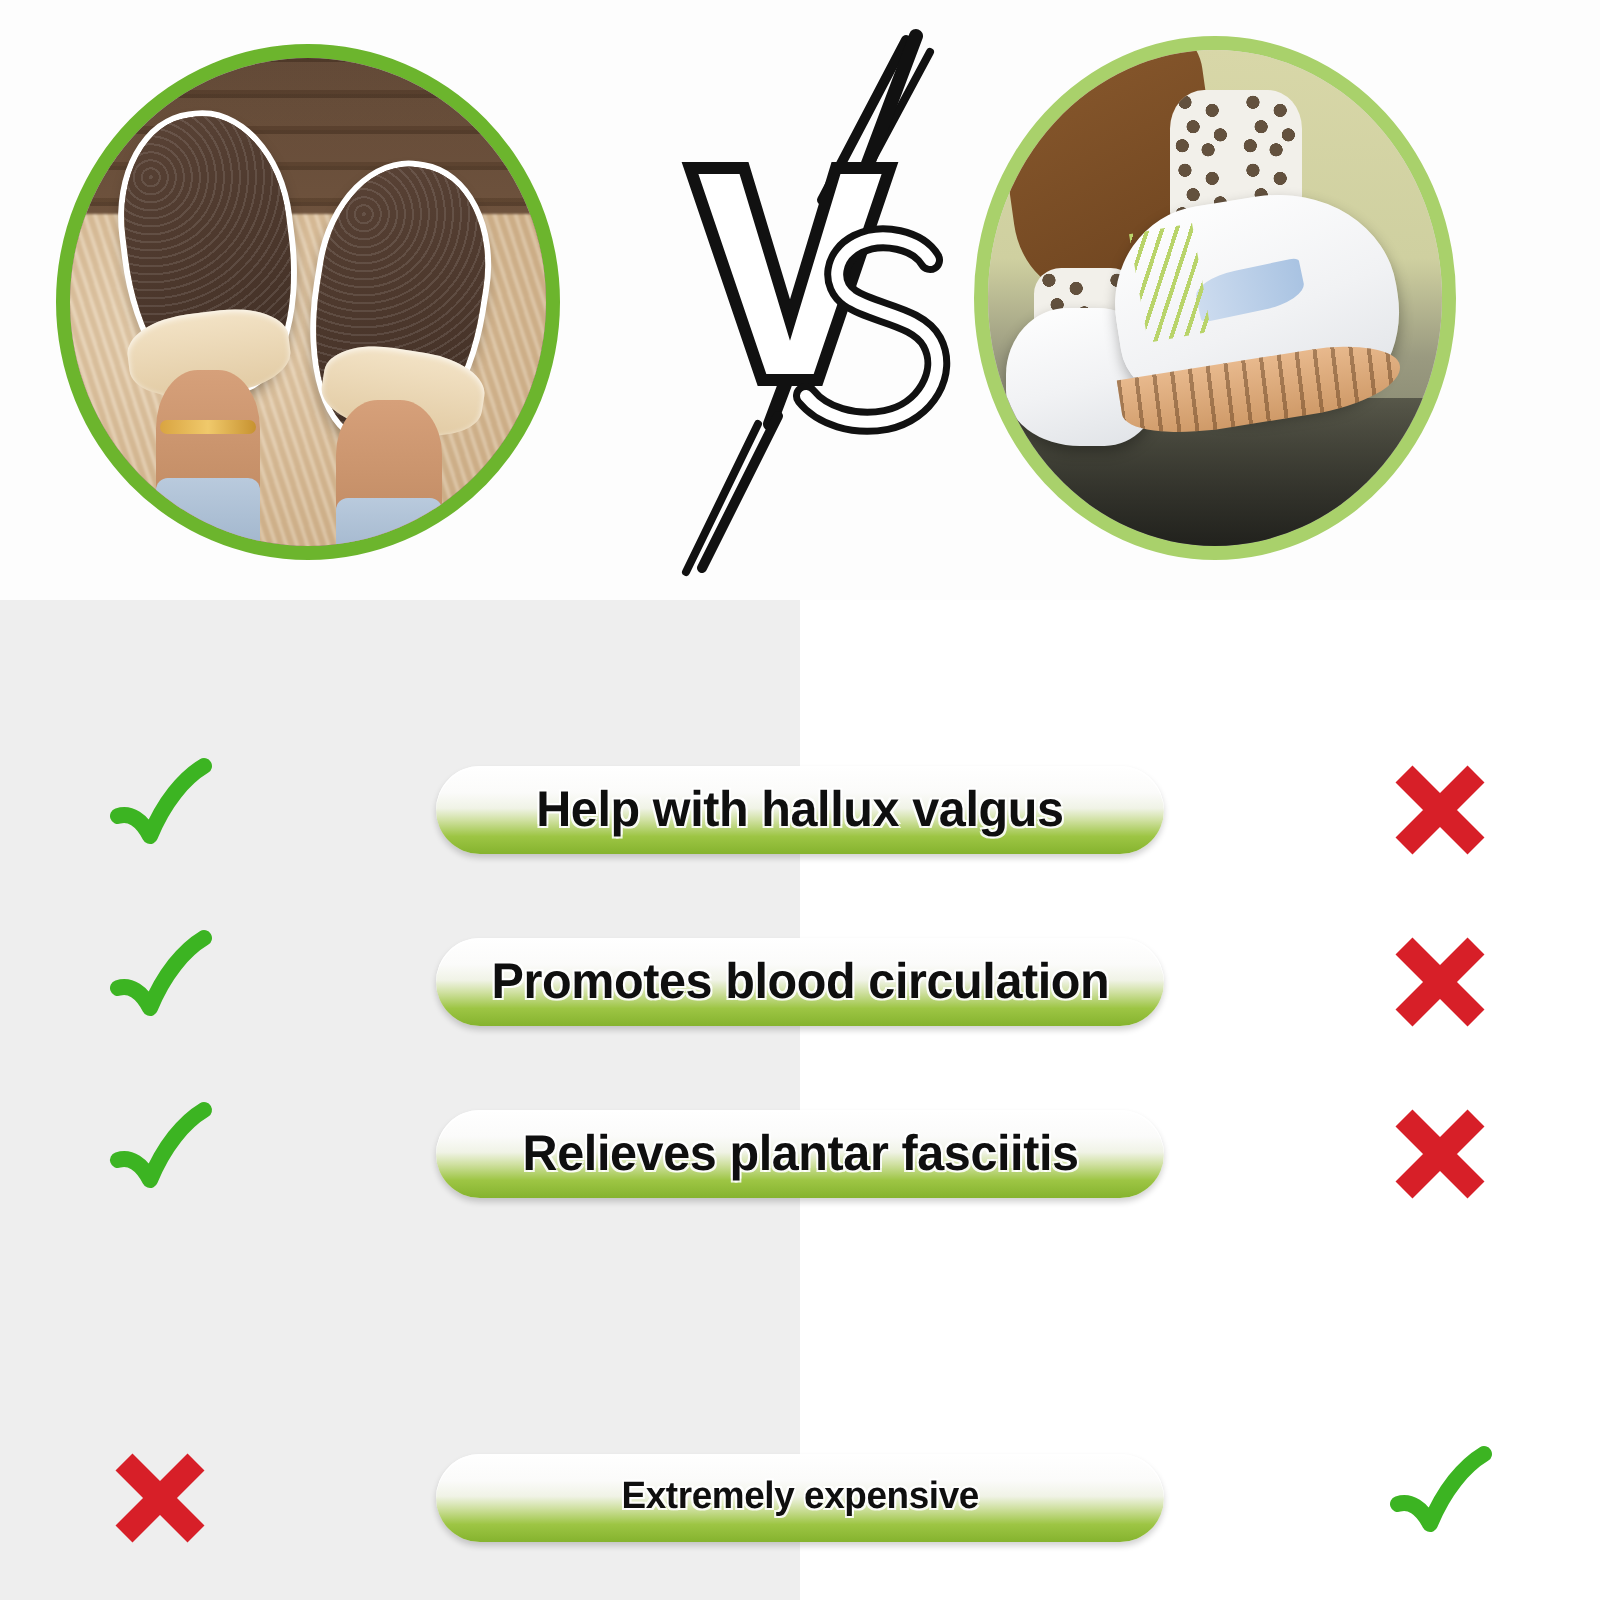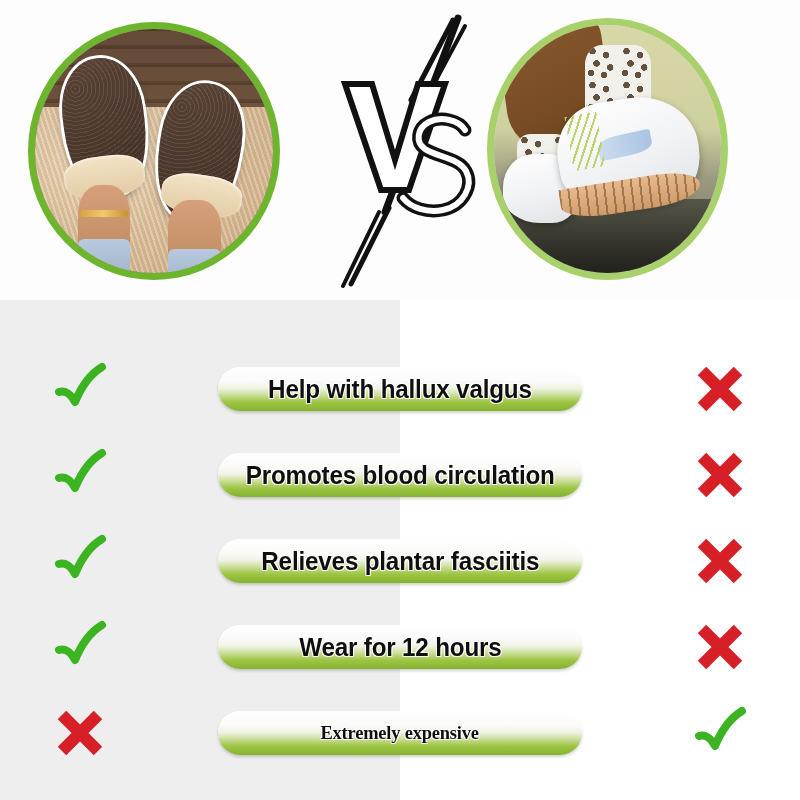--- a/index.html
+++ b/index.html
@@ -146,21 +146,21 @@
     position:absolute; left:33%; top:36%; width:14%; height:22%;
     background:repeating-linear-gradient(118deg, #b9d46a 0 2px, transparent 2px 7px);
     transform:rotate(-10deg);
   }
 
   
   .vs { position:absolute; left:325px; top:12px; width:165px; height:280px; }
   .vs svg { display:block; width:100%; height:100%; }
 
   
-  .rows { position:absolute; left:0; top:352px; width:800px; height:420px;padding-left:24px; }
+  .rows { position:absolute; left:0; top:368px; width:800px; height:420px;padding-left:24px; }
   .row {
     position:absolute; left:0; width:800px; height:70px;
     display:flex; align-items:center;
   }
   .mark {
     width:160px; flex:0 0 160px;
     display:flex; align-items:center; justify-content:center;
   }
   .mark svg { display:block; }
 
@@ -309,39 +309,22 @@
           <span class="pill-label">Relieves plantar fasciitis</span>
         </div>
       </div>
       <div class="mark">
         <svg width="52" height="52" viewBox="0 0 52 52">
           <path d="M8 8 L44 44 M44 8 L8 44" stroke="#d71f28" stroke-width="12" stroke-linecap="butt"></path>
         </svg>
       </div>
     </div>
 
-    <div class="row" style="top:260px;">
-      <div class="mark">
-        <svg width="56" height="56" viewBox="0 0 56 56">
-          <path d="M7 31 C13 29 19 33 23 41 C30 24 40 12 50 6" fill="none" stroke="#3cb422" stroke-width="8" stroke-linecap="round" stroke-linejoin="round"></path>
-        </svg>
-      </div>
-      <div class="pill-wrap">
-        <div class="pill">
-          <span class="pill-label">Wear for 12 hours</span>
-        </div>
-      </div>
-      <div class="mark">
-        <svg width="52" height="52" viewBox="0 0 52 52">
-          <path d="M8 8 L44 44 M44 8 L8 44" stroke="#d71f28" stroke-width="12" stroke-linecap="butt"></path>
-        </svg>
-      </div>
-    </div>
-
-    <div class="row" style="top:346px;font-family:Liberation Serif, serif;">
+
+    <div class="row" style="top:346px;">
       <div class="mark">
         <svg width="52" height="52" viewBox="0 0 52 52">
           <path d="M8 8 L44 44 M44 8 L8 44" stroke="#d71f28" stroke-width="12" stroke-linecap="butt"></path>
         </svg>
       </div>
       <div class="pill-wrap">
         <div class="pill">
           <span class="pill-label small">Extremely expensive</span>
         </div>
       </div>

